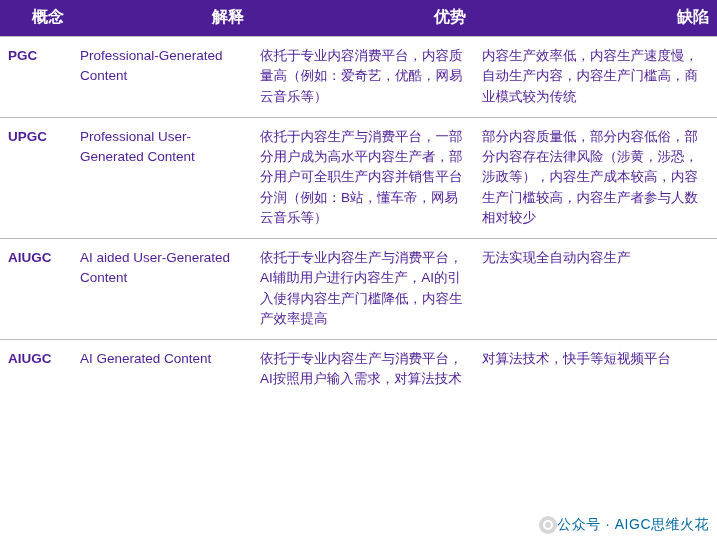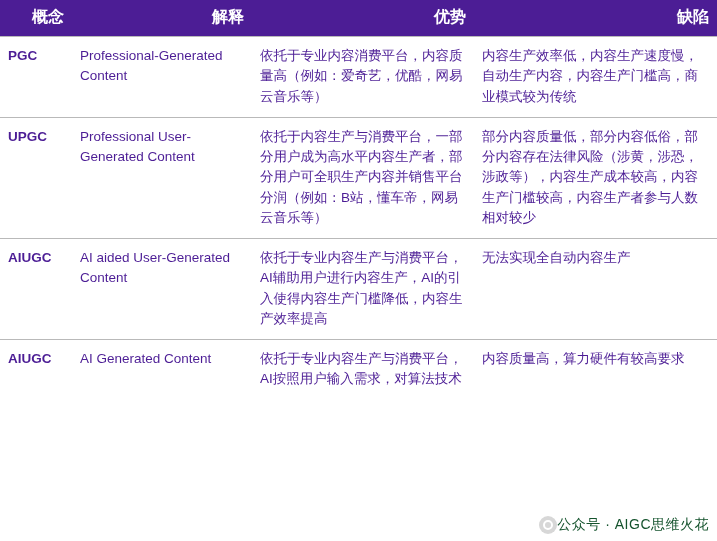--- a/index.html
+++ b/index.html
@@ -51,21 +51,21 @@
   col.c2 { width: 180px; }
   col.c3 { width: 222px; }
   col.c4 { width: 243px; }
   .watermark {
     position: absolute;
     right: 8px;
     bottom: 7px;
     display: flex;
     align-items: flex-end;
     gap: 0;
-    color: #14532d;
+    color: #0369a1;
     font-size: 14px;
     letter-spacing: 0.5px;
   }
   .wm-icon {
     width: 18px;
     height: 18px;
     border-radius: 50%;
     background: #d7d7d7;
     display: inline-block;
     position: relative;
@@ -118,21 +118,21 @@
       <tr>
         <td>AIUGC</td>
         <td>AI aided User-Generated Content</td>
         <td>依托于专业内容生产与消费平台，AI辅助用户进行内容生产，AI的引入使得内容生产门槛降低，内容生产效率提高</td>
         <td>无法实现全自动内容生产</td>
       </tr>
       <tr>
         <td>AIUGC</td>
         <td>AI Generated Content</td>
         <td>依托于专业内容生产与消费平台，AI按照用户输入需求，对算法技术</td>
-        <td>内容质量高，算力硬件有较高要求</td>
+        <td>对算法技术，快手等短视频平台</td>
       </tr>
     </tbody>
   </table>
 
   <div class="watermark">
     <span class="wm-icon"></span>
     <span class="wm-text">公众号 · AIGC思维火花</span>
   </div>
 </div>
 

